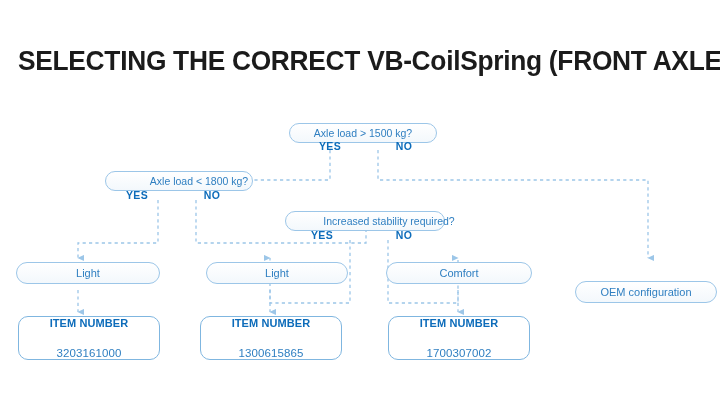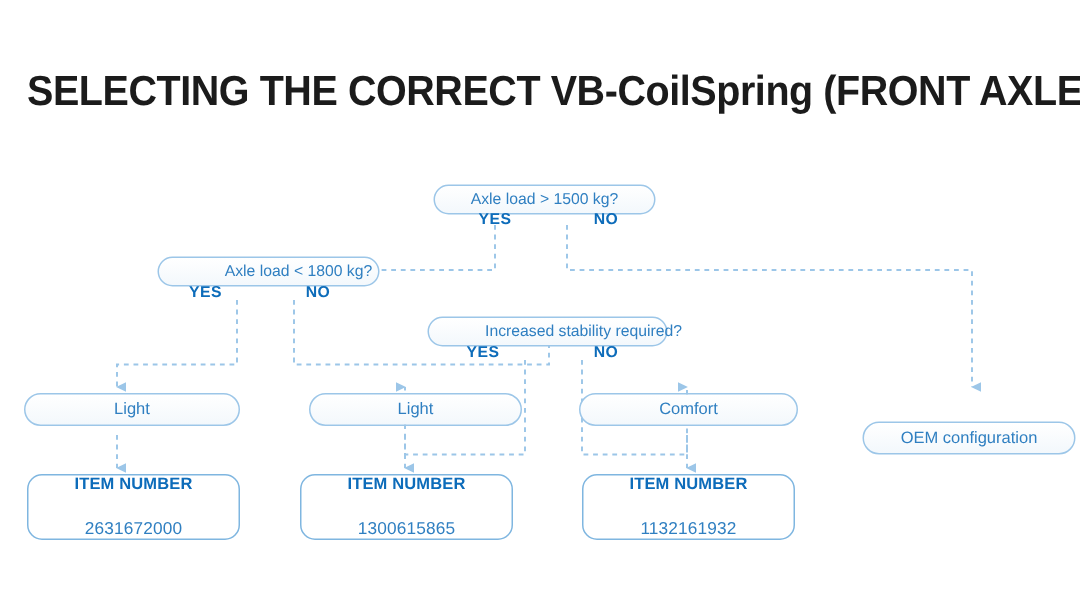--- a/index.html
+++ b/index.html
@@ -167,26 +167,26 @@
   </div>
   <div class="node outcome" style="left:386px; top:262px; width:146px;text-align:right;">
     <span>Comfort</span>
   </div>
   <div class="node outcome" style="left:575px; top:262px; width:142px;margin-top:19px;">
     <span>OEM configuration</span>
   </div>
 
   <div class="node item" style="left:18px; top:316px; width:142px;">
     <span class="item-title">ITEM NUMBER</span>
-    <span class="item-value">2631672000</span>
+    <span class="item-value">3203161000</span>
   </div>
 
   <div class="node item" style="left:200px; top:316px; width:142px;">
     <span class="item-title">ITEM NUMBER</span>
     <span class="item-value">1300615865</span>
   </div>
 
   <div class="node item" style="left:388px; top:316px; width:142px;">
     <span class="item-title">ITEM NUMBER</span>
-    <span class="item-value">1132161932</span>
+    <span class="item-value">1700307002</span>
   </div>
 
 </div>
 
 </body></html>

